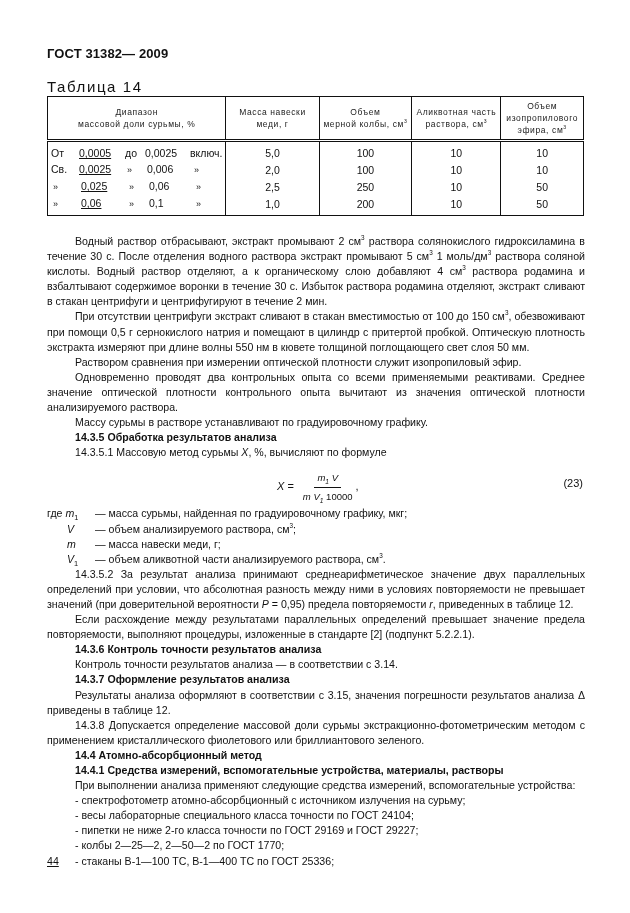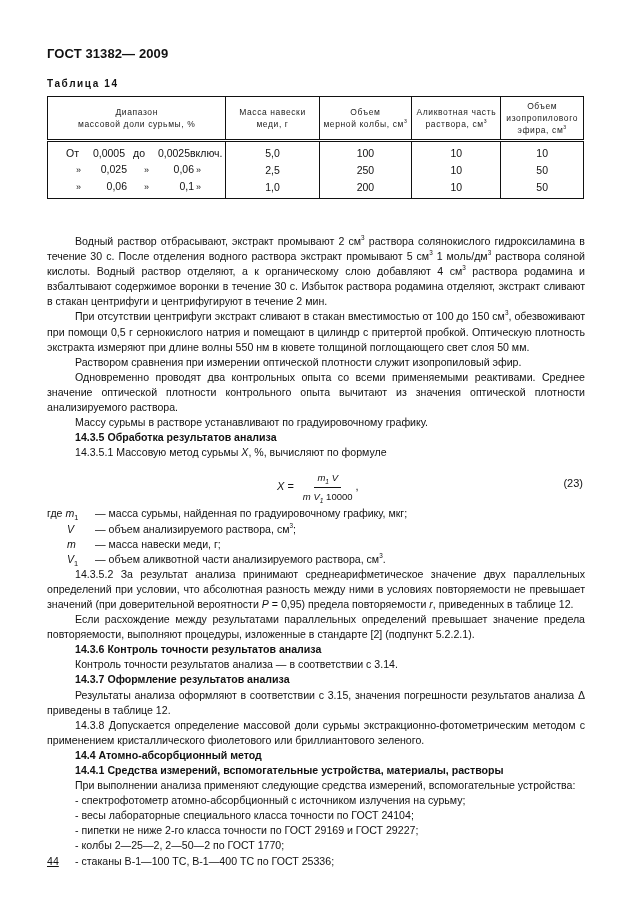--- a/index.html
+++ b/index.html
@@ -1,30 +1,30 @@
 <!DOCTYPE html>
 <html><head>
 <meta charset="utf-8">
 <style>
   html, body { margin: 0; padding: 0; background: #ffffff; }
   body { width: 630px; height: 913px; position: relative; overflow: hidden;
          font-family: "Liberation Sans", sans-serif; color: #111; }
   .page-header { position: absolute; left: 47px; top: 46px; font-size: 13px; font-weight: bold; letter-spacing: 0.1px; }
-  .table-caption { position: absolute; left: 47px; top: 78px; font-size: 10px; letter-spacing: 1.6px; font-weight: bold; }
+  .table-caption { position: absolute; left: 47px; top: 78px; font-size: 15px; letter-spacing: 1.6px; }
   table.data { position: absolute; left: 47px; top: 96px; width: 537px; border-collapse: collapse; font-size: 10.5px; padding-left: 32px; }
   table.data th { font-weight: normal; font-size: 8.5px; letter-spacing: 0.6px; color: #222; line-height: 12px;
                   border-left: 1px solid #111; border-right: 1px solid #111; border-top: 1.5px solid #111;
                   border-bottom: 3px double #111; height: 38px; padding: 2px 3px; vertical-align: middle; text-align: center; }
   table.data td { border-left: 1px solid #111; border-right: 1px solid #111; padding: 0 3px; height: 16px; text-align: center; line-height: 16px; }
   table.data tr.first td { padding-top: 3px; }
   table.data tr.last td { border-bottom: 1.5px solid #111; padding-bottom: 3px; }
   table.data td.range { text-align: left; padding-left: 3px; white-space: pre; }
-  .range span { display: inline-block; text-align: right; }
+  .range span { display: inline-block; }
   .r-pre { width: 28px; }
-  .r-from { width: 46px; }
+  .r-from { width: 46px; text-decoration: underline; }
   .r-do { width: 20px; }
   .r-to { width: 45px; }
   .ditto { font-size: 9px; padding-left: 2px; }
   sup { font-size: 0.6em; vertical-align: super; line-height: 0; }
   sub { font-size: 0.7em; vertical-align: sub; line-height: 0; }
   .body-text { position: absolute; left: 47px; top: 234px; width: 538px; font-size: 10.6px; line-height: 15.1px; text-align: justify; }
   .body-text p { margin: 0; text-indent: 28px; }
   .body-text p.h { font-weight: bold; }
   .body-text p.ind { padding-left: 28px; text-indent: 0; }
   .formula-row { position: relative; height: 40px; margin: 4px 0 2px 0; }
@@ -60,20 +60,27 @@
       <th><span>Масса навески</span><br><span>меди, г</span></th>
       <th><span>Объем</span><br><span>мерной колбы, см</span><sup>3</sup></th>
       <th><span>Аликвотная часть</span><br><span>раствора, см</span><sup>3</sup></th>
       <th><span>Объем</span><br><span>изопропилового</span><br><span>эфира, см</span><sup>3</sup></th>
     </tr>
   </thead>
   <tbody>
     <tr class="first">
       <td class="range"><span class="r-pre">От</span><span class="r-from">0,0005</span><span class="r-do">до</span><span class="r-to">0,0025</span><span>включ.</span></td>
       <td>5,0</td>
+      <td>100</td>
+      <td>10</td>
+      <td>10</td>
+    </tr>
+    <tr>
+      <td class="range"><span class="r-pre">Св.</span><span class="r-from">0,0025</span><span class="r-do ditto">»</span><span class="r-to">0,006</span><span class="ditto">»</span></td>
+      <td>2,0</td>
       <td>100</td>
       <td>10</td>
       <td>10</td>
     </tr>
     <tr>
       <td class="range"><span class="r-pre ditto">»</span><span class="r-from">0,025</span><span class="r-do ditto">»</span><span class="r-to">0,06</span><span class="ditto">»</span></td>
       <td>2,5</td>
       <td>250</td>
       <td>10</td>
       <td>50</td>

